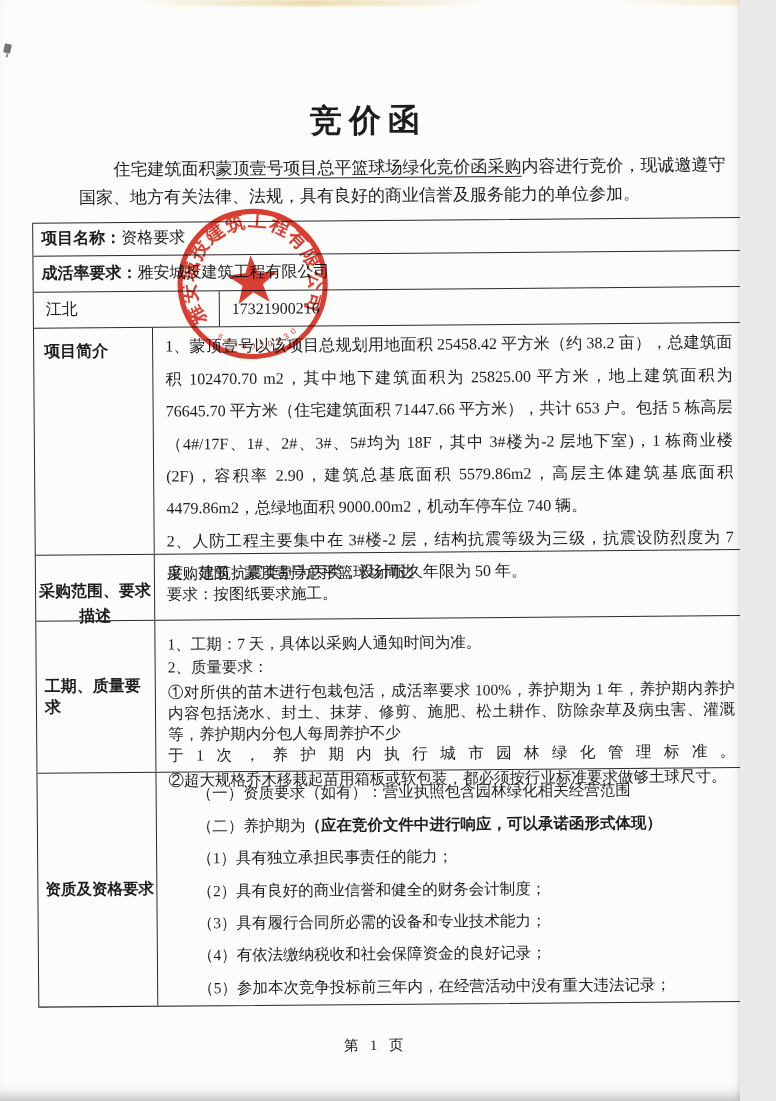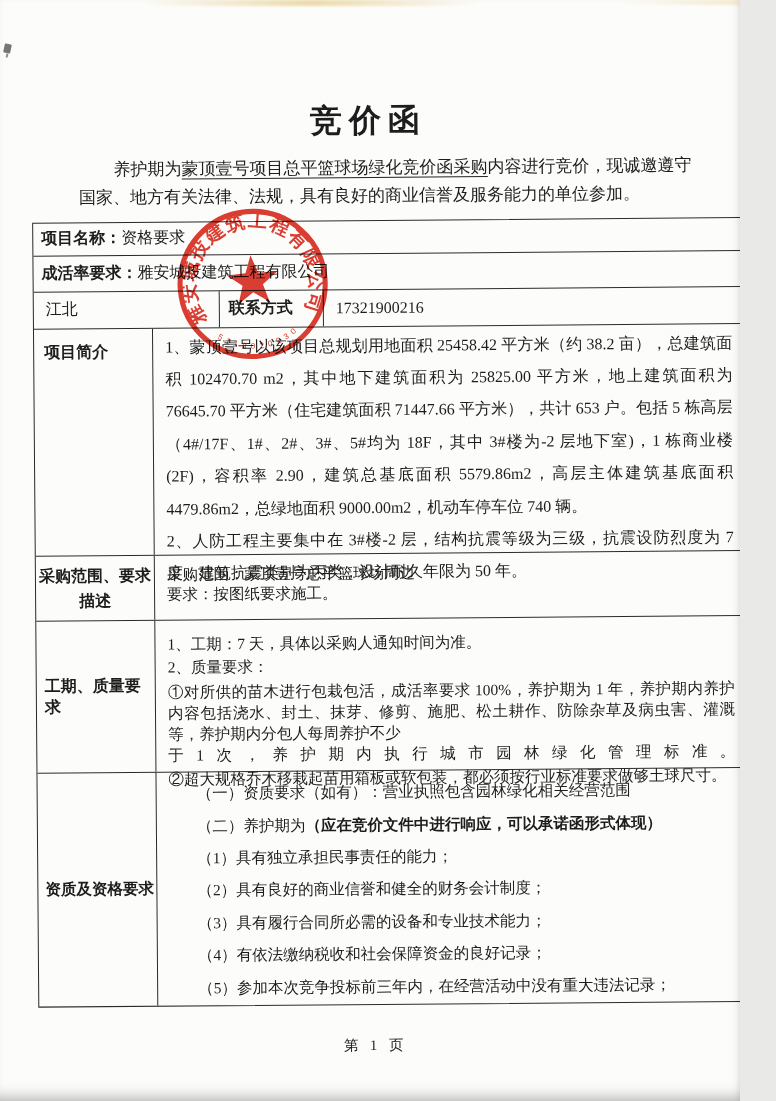--- a/index.html
+++ b/index.html
@@ -49,21 +49,21 @@
   .r3 .c2{width:186px;flex:0 0 186px;border-right:1.5px solid #2a2a2a;display:flex;align-items:center;padding-left:12px;font-size:16px;}
   .r3 .c3{width:104px;flex:0 0 104px;border-right:1.5px solid #2a2a2a;display:flex;align-items:center;padding-left:9px;font-size:16px;}
   .r3 .c4{flex:1;display:flex;align-items:center;padding-left:12px;font-size:16px;}
 
   .r4{height:227px;}
   .r4 .lblcol{padding:13px 0 0 10px;}
   .r4 .content{padding-top:3px;line-height:32.4px;text-align:justify;}
   .r4 p{margin:0;}
 
   .r5{height:66px;}
-  .r5 .lblcol{text-align:center;padding-top:7px;line-height:25px;}
+  .r5 .lblcol{text-align:center;padding-top:23px;line-height:25px;}
   .r5 .content{padding-top:9px;line-height:20.5px;font-size:15.5px;}
 
   .r6{height:152px;}
   .r6 .lblcol{display:flex;align-items:center;padding-left:8px;}
   .r6 .content{padding-top:12px;font-size:15.5px;}
   .r6 .ln{line-height:23px;}
   .r6 .blk{margin-top:4px;line-height:20.8px;text-align:justify;}
   .r6 .spread{text-align:justify;text-align-last:justify;line-height:20.8px;}
 
   .r7{height:235px;}
@@ -85,37 +85,36 @@
 <div class="sheet">
   <div class="smudge-top"></div>
   <div class="smudge-top-right"></div>
   <div class="mark-topleft"></div>
 
   <div class="doc">
 
     <div class="title">竞价函</div>
 
     <div class="intro">
-      <div class="l1"><span>养护期为</span><span class="u">蒙顶壹号项目总平篮球场绿化竞价函采购</span><span>内容进行竞价，现诚邀遵守</span></div>
+      <div class="l1"><span>住宅建筑面积</span><span class="u">蒙顶壹号项目总平篮球场绿化竞价函采购</span><span>内容进行竞价，现诚邀遵守</span></div>
       <div class="l2">国家、地方有关法律、法规，具有良好的商业信誉及服务能力的单位参加。</div>
     </div>
 
     <div class="tbl">
 
       <div class="row r1">
         <div class="cell"><span class="lbl">项目名称：</span><span>资格要求</span></div>
       </div>
 
       <div class="row r2">
         <div class="cell"><span class="lbl">成活率要求：</span><span>雅安城投建筑工程有限公司</span></div>
       </div>
 
       <div class="row r3">
         <div class="cell c2">江北</div>
-        <div class="cell c3 lbl">联系方式</div>
         <div class="cell c4">17321900216</div>
       </div>
 
       <div class="row r4">
         <div class="cell lblcol">项目简介</div>
         <div class="cell content">
           <p>1、蒙顶壹号以该项目总规划用地面积 25458.42 平方米（约 38.2 亩），总建筑面积 102470.70 m2，其中地下建筑面积为 25825.00 平方米，地上建筑面积为 76645.70 平方米（住宅建筑面积 71447.66 平方米），共计 653 户。包括 5 栋高层（4#/17F、1#、2#、3#、5#均为 18F，其中 3#楼为-2 层地下室)，1 栋商业楼(2F)，容积率 2.90，建筑总基底面积 5579.86m2，高层主体建筑基底面积 4479.86m2，总绿地面积 9000.00m2，机动车停车位 740 辆。</p>
           <p>2、人防工程主要集中在 3#楼-2 层，结构抗震等级为三级，抗震设防烈度为 7 度，建筑抗震类别为丙类，设计耐久年限为 50 年。</p>
         </div>
       </div>

